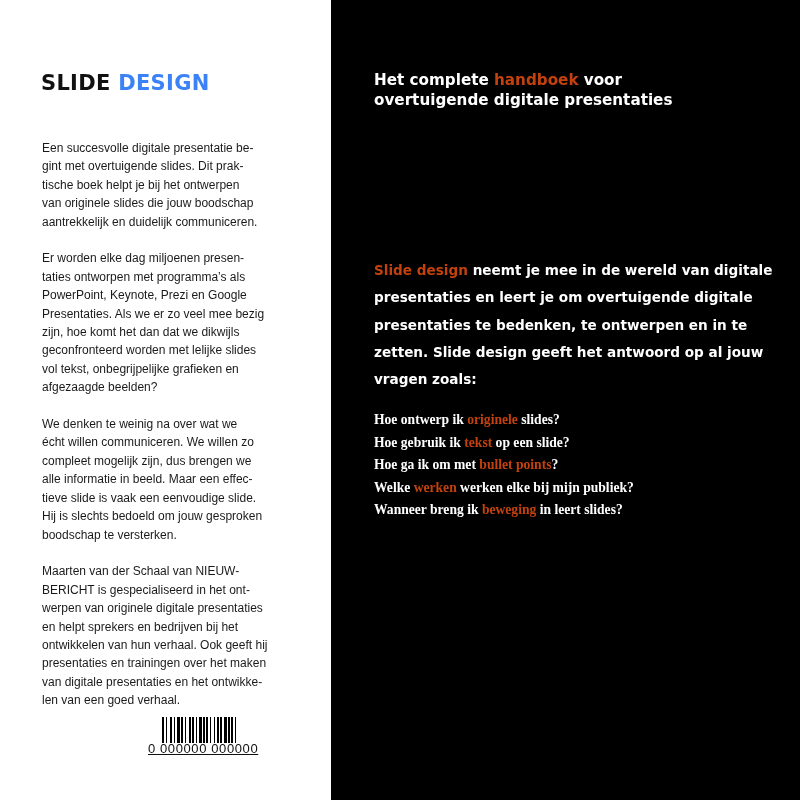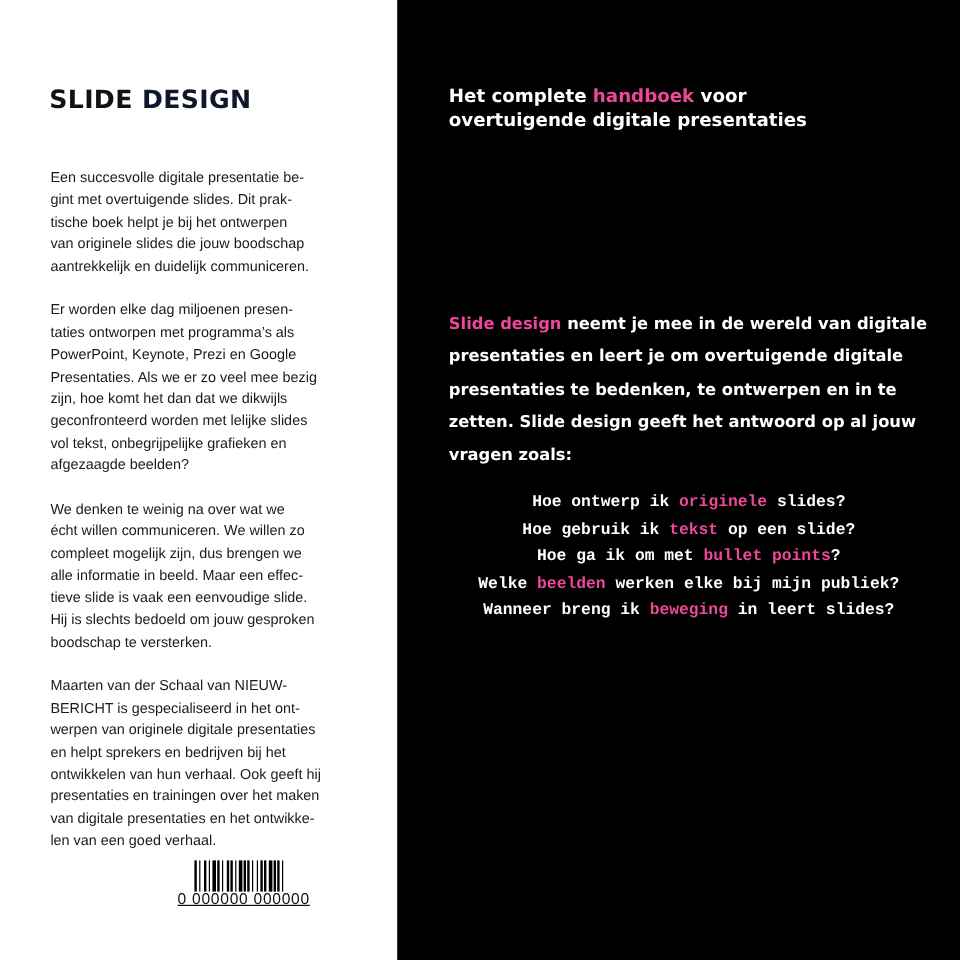--- a/index.html
+++ b/index.html
@@ -15,21 +15,21 @@
     .right {
       position: absolute; left: 331px; top: 0; width: 469px; height: 800px;
       background: #000000;
     }
     .title {
       position: absolute; left: 41px; top: 70px;
       font-family: "DejaVu Sans", sans-serif;
       font-weight: bold; font-size: 21px; letter-spacing: 0.3px;
       color: #111; white-space: nowrap; line-height: 26px;
     }
-    .title .accent { color: #0f172a; }
+    .title .accent { color: #3b82f6; }
     .left-text {
       position: absolute; left: 42px; top: 139px; width: 260px;
       font-size: 12px; line-height: 18.4px; color: #1a1a1a;
     }
     .left-text p { margin: 0 0 18.4px 0; white-space: pre-line; }
     .left-text b { font-weight: normal; }
     .barcode {
       position: absolute; left: 148px; top: 717px; width: 126px; height: 40px;
     }
     .barcode-bars { position: absolute; left: 14px; top: 0; width: 112px; height: 26px; display: flex; align-items: flex-start; }
@@ -38,31 +38,31 @@
       position: absolute; left: 0; top: 24px; font-size: 13px; color: #111;
       font-family: "Liberation Sans", sans-serif; white-space: pre; letter-spacing: 0.6px;
       background: transparent;
       text-decoration: underline;
     }
     .headline {
       position: absolute; left: 374px; top: 70px;
       font-family: "DejaVu Sans", sans-serif;
       font-weight: bold; font-size: 15.2px; line-height: 20px; color: #ffffff;
     }
-    .yellow { color: #ec4899; }
+    .yellow { color: #c2410c; }
     .intro {
       position: absolute; left: 374px; top: 257px; width: 400px;
       font-family: "DejaVu Sans", sans-serif;
       font-weight: bold; font-size: 13.6px; line-height: 27.3px; color: #ffffff;
       white-space: pre-line;
     }
     .questions {
       position: absolute; left: 374px; top: 409px; width: 400px;
-      font-family: Liberation Mono, monospace;
-      font-weight: bold; font-size: 13.6px; line-height: 22.6px; color: #ffffff; text-align: center;
+      font-family: Liberation Serif, serif;
+      font-weight: bold; font-size: 13.6px; line-height: 22.6px; color: #ffffff;
     }
     .questions div { white-space: nowrap; }
   </style>
 </head>
 <body>
 
 <div class="left">
   <div class="title"><span>SLIDE</span> <span class="accent">DESIGN</span></div>
 
   <div class="left-text">
@@ -155,15 +155,15 @@
 <div class="intro"><span class="yellow">Slide design</span><span> neemt je mee in de wereld van digitale
 presentaties en leert je om overtuigende digitale
 presentaties te bedenken, te ontwerpen en in te
 zetten. Slide design geeft het antwoord op al jouw
 vragen zoals:</span></div>
 
 <div class="questions">
   <div><span>Hoe ontwerp ik </span><span class="yellow">originele</span><span> slides?</span></div>
   <div><span>Hoe gebruik ik </span><span class="yellow">tekst</span><span> op een slide?</span></div>
   <div><span>Hoe ga ik om met </span><span class="yellow">bullet points</span><span>?</span></div>
-  <div><span>Welke </span><span class="yellow">beelden</span><span> werken elke bij mijn publiek?</span></div>
+  <div><span>Welke </span><span class="yellow">werken</span><span> werken elke bij mijn publiek?</span></div>
   <div><span>Wanneer breng ik </span><span class="yellow">beweging</span><span> in leert slides?</span></div>
 </div>
 
 </body></html>

